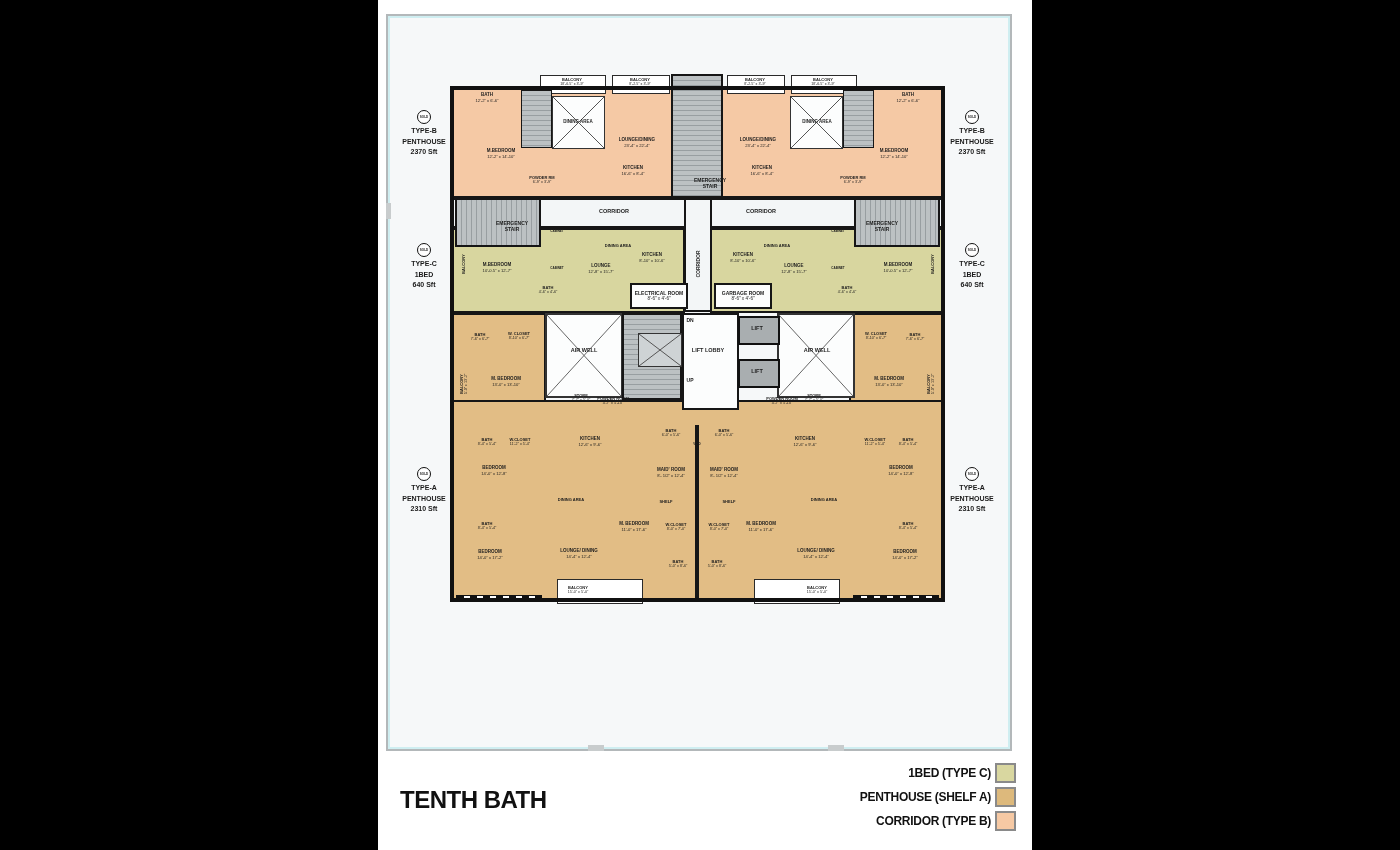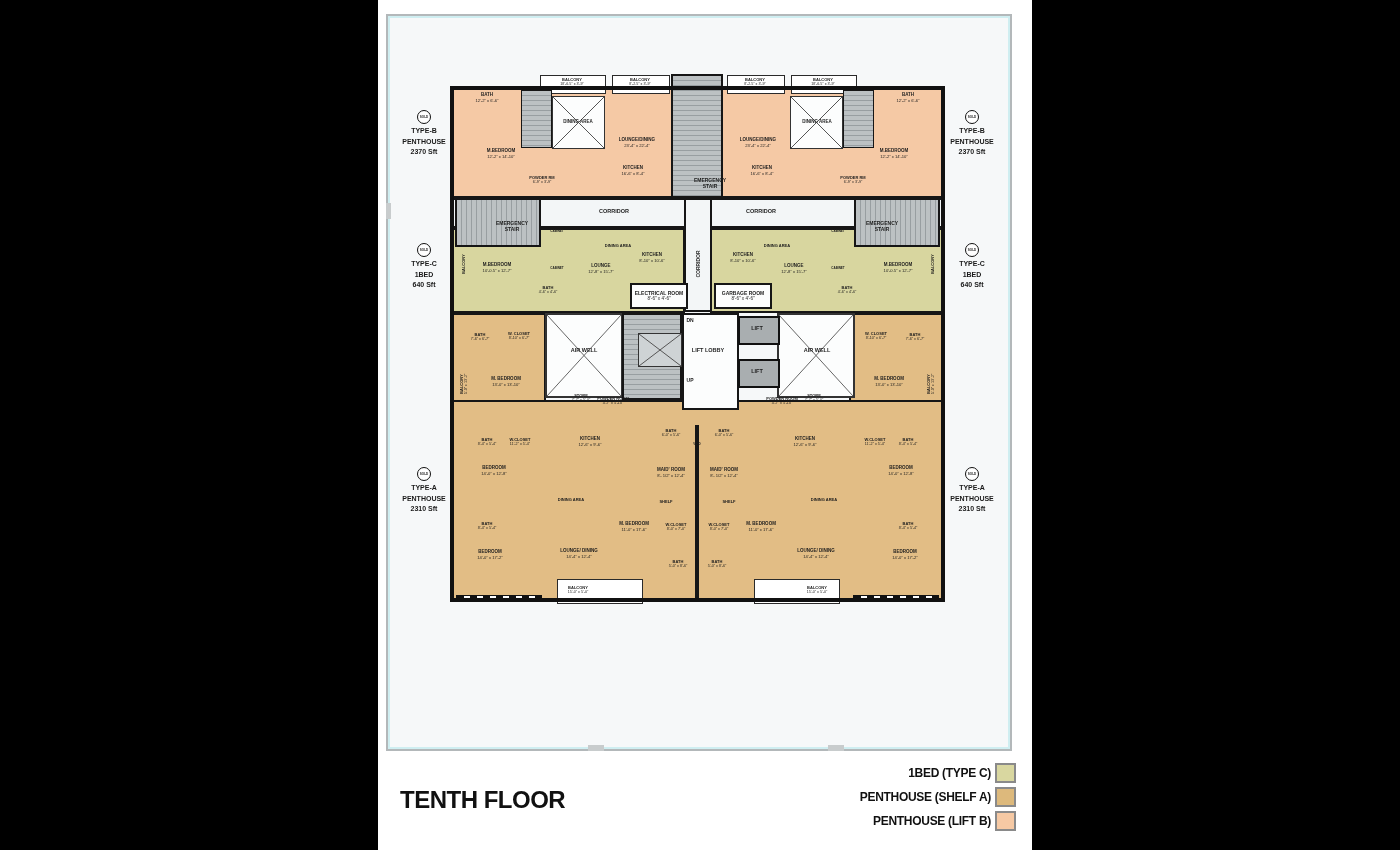--- a/index.html
+++ b/index.html
@@ -501,28 +501,28 @@
   <div class="ln">1BED</div>
   <div class="ln">640 Sft</div>
 </div>
 <div class="ulabel" style="left:943px;top:467px;">
   <div class="badge">SOLD</div>
   <div class="ln">TYPE-A</div>
   <div class="ln">PENTHOUSE</div>
   <div class="ln">2310 Sft</div>
 </div>
 
-<div class="title">TENTH FLOOR</div>
+<div class="title">TENTH BATH</div>
 
 <div class="legend">
   <div class="row">
     <span class="lab">1BED (TYPE C)</span>
     <span class="sw" style="background-color: rgb(217, 215, 160);"></span>
   </div>
   <div class="row">
     <span class="lab">PENTHOUSE (SHELF A)</span>
     <span class="sw" style="background-color: rgb(221, 185, 124);"></span>
   </div>
   <div class="row">
-    <span class="lab">PENTHOUSE (LIFT B)</span>
+    <span class="lab">CORRIDOR (TYPE B)</span>
     <span class="sw" style="background-color: rgb(246, 201, 164);"></span>
   </div>
 </div>
 
 </body></html>

